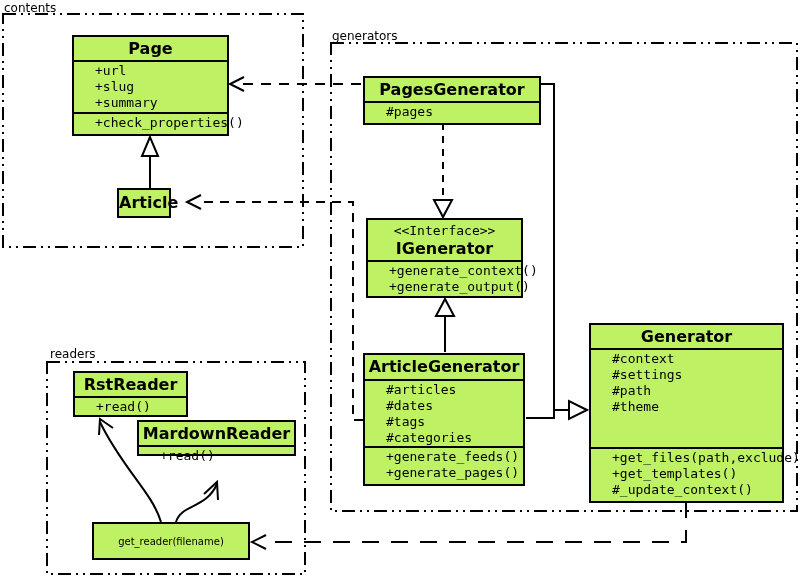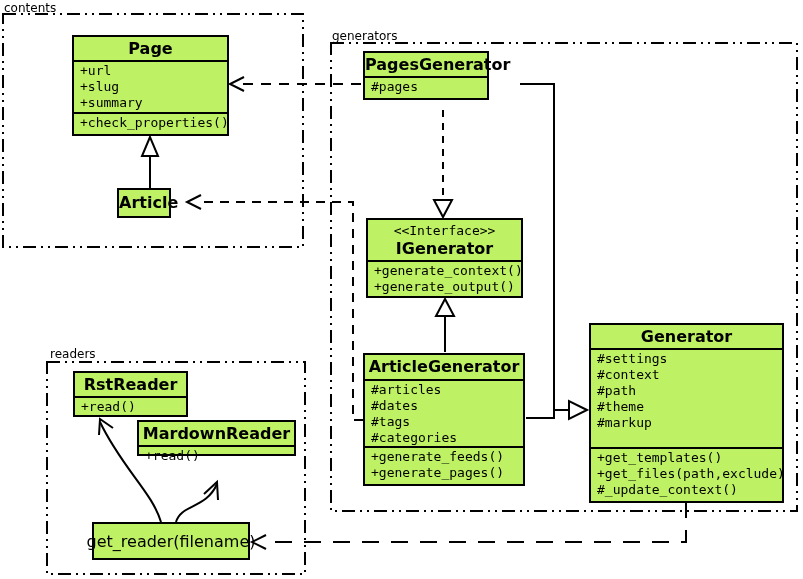--- a/index.html
+++ b/index.html
@@ -2,25 +2,25 @@
 <html><head>
 <meta charset="utf-8">
 <style>
   html,body{margin:0;padding:0;background:#fff;}
   .canvas{position:relative;width:803px;height:579px;background:#fff;color:#000;
           font-family:"DejaVu Sans",sans-serif;overflow:hidden;}
   svg.layer{position:absolute;left:0;top:0;z-index:1;}
   .pkg-label{position:absolute;z-index:3;font-size:12px;line-height:16px;}
   .uml-box{position:absolute;z-index:2;background:#bef264;border:2px solid #000;box-sizing:border-box;}
   .uml-title{font-weight:bold;font-size:16px;text-align:center;line-height:23px;}
-  .sec{border-top:2px solid #000;padding:1px 6px;box-sizing:border-box;}
+  .sec{border-top:2px solid #000;padding:1px 21px;box-sizing:border-box;}
   .mem{font-family:"DejaVu Sans Mono",monospace;font-size:13px;line-height:16px;white-space:pre;}
   .stereo{font-family:"DejaVu Sans Mono",monospace;font-size:13px;line-height:17px;text-align:center;}
   .ig-title{font-weight:bold;font-size:16px;line-height:19px;text-align:center;}
-  .plain{display:flex;align-items:center;justify-content:center;font-size:16px;}
+  .plain{display:flex;align-items:center;justify-content:center;font-size:10px;}
 </style>
 </head>
 <body>
 
 <div class="canvas">
 
   <svg class="layer" width="803" height="579" viewBox="0 0 803 579">
 
     <rect x="3" y="14" width="300" height="233" fill="none" stroke="#000" stroke-width="2" stroke-dasharray="13 5 2 5 2 5"></rect>
     <rect x="331" y="43" width="466" height="468" fill="none" stroke="#000" stroke-width="2" stroke-dasharray="13 5 2 5 2 5"></rect>
@@ -68,21 +68,21 @@
     </div>
     <div class="sec">
       <div class="mem">+check_properties()</div>
     </div>
   </div>
 
   <div class="uml-box" style="left:117px;top:188px;width:54px;height:30px">
     <div class="uml-title" style="line-height:25px">Article</div>
   </div>
 
-  <div class="uml-box" style="left:363px;top:51px;width:126px;height:49px">
+  <div class="uml-box" style="left:363px;top:76px;width:178px;height:49px">
     <div class="uml-title">PagesGenerator</div>
     <div class="sec">
       <div class="mem">#pages</div>
     </div>
   </div>
 
   <div class="uml-box" style="left:363px;top:353px;width:162px;height:133px">
     <div class="uml-title" style="line-height:24px">ArticleGenerator</div>
     <div class="sec" style="height:67px">
       <div class="mem">#articles</div>
@@ -103,29 +103,28 @@
     </div>
     <div class="sec">
       <div class="mem">+generate_context()</div>
       <div class="mem">+generate_output()</div>
     </div>
   </div>
 
   <div class="uml-box" style="left:589px;top:323px;width:195px;height:180px">
     <div class="uml-title">Generator</div>
     <div class="sec" style="height:99px">
+      <div class="mem">#context</div>
       <div class="mem">#settings</div>
-      <div class="mem">#context</div>
       <div class="mem">#path</div>
       <div class="mem">#theme</div>
-      <div class="mem">#markup</div>
     </div>
     <div class="sec">
+      <div class="mem">+get_files(path,exclude)</div>
       <div class="mem">+get_templates()</div>
-      <div class="mem">+get_files(path,exclude)</div>
       <div class="mem">#_update_context()</div>
     </div>
   </div>
 
   <div class="uml-box" style="left:73px;top:371px;width:115px;height:46px">
     <div class="uml-title">RstReader</div>
     <div class="sec">
       <div class="mem">+read()</div>
     </div>
   </div>

